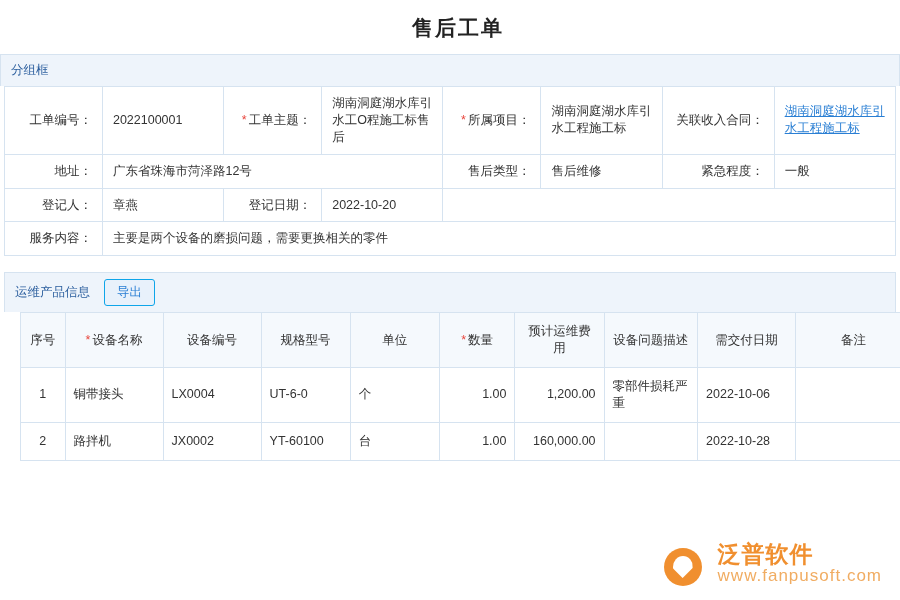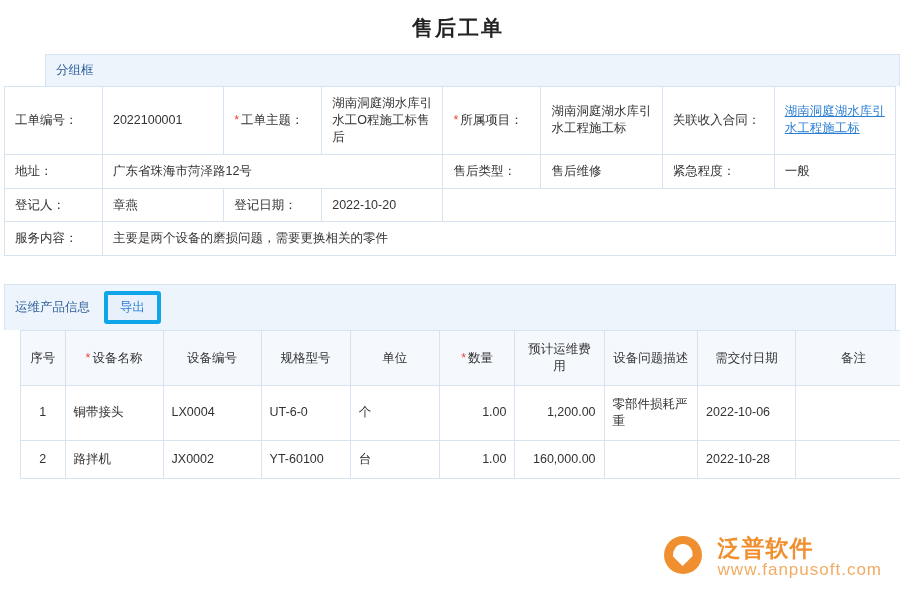--- a/index.html
+++ b/index.html
@@ -24,69 +24,69 @@
     padding: 14px 0 12px 16px;
     letter-spacing: 2px;
   }
   .group-header {
     background: #eef4fb;
     border: 1px solid #d6e3f0;
     border-bottom: none;
     padding: 7px 10px;
     color: #2b5e9e;
     font-size: 12.5px;
-    margin-left: 45px;
   }
   table.form {
     width: calc(100% - 8px);
     margin: 0 4px;
     border-collapse: collapse;
     table-layout: fixed;
   }
   table.form td {
     border: 1px solid #d6e3f0;
     padding: 8px 10px;
     vertical-align: middle;
     line-height: 1.35;
     word-break: break-all;
   }
   td.label {
+    text-align: right;
     background: #ffffff;
     color: #333333;
     white-space: nowrap;
   }
   td.value {
     color: #333333;
   }
   .req {
     color: #e8453c;
     margin-right: 2px;
   }
   .link {
     color: #2a7fd4;
     text-decoration: underline;
     cursor: pointer;
   }
   .tabbar {
-    margin: 28px 4px 0 4px;
+    margin: 16px 4px 0 4px;
     background: #eef4fb;
     border: 1px solid #d6e3f0;
     border-bottom: none;
     padding: 6px 10px 6px 10px;
     display: flex;
     align-items: center;
     gap: 14px;
   }
   .tab-label {
     color: #2b5e9e;
     font-size: 12.5px;
   }
   .btn-export {
     background: #e8f1fb;
-    border: 4px solid #0ea5e9;
+    border: 1px solid #0ea5e9;
     color: #2a7fd4;
     border-radius: 3px;
     padding: 4px 12px;
     font-size: 12.5px;
     cursor: pointer;
     font-family: "Liberation Sans", sans-serif;
   }
   table.grid {
     width: calc(100% - 8px);
     margin: 0 20px;
@@ -110,23 +110,23 @@
     font-size: 12.5px;
     line-height: 1.35;
     word-break: break-all;
   }
   td.c { text-align: center; }
   td.r { text-align: right; }
   td.l { text-align: left; }
   .watermark {
     position: absolute;
     right: 18px;
-    bottom: 20px;
+    bottom: 14px;
     display: flex;
-    align-items: flex-start;
+    align-items: flex-end;
     gap: 16px;
     opacity: 0.95;
   }
   .wm-logo {
     width: 38px;
     height: 38px;
     border-radius: 50%;
     background: #f08a24;
     position: relative;
     flex: none;

